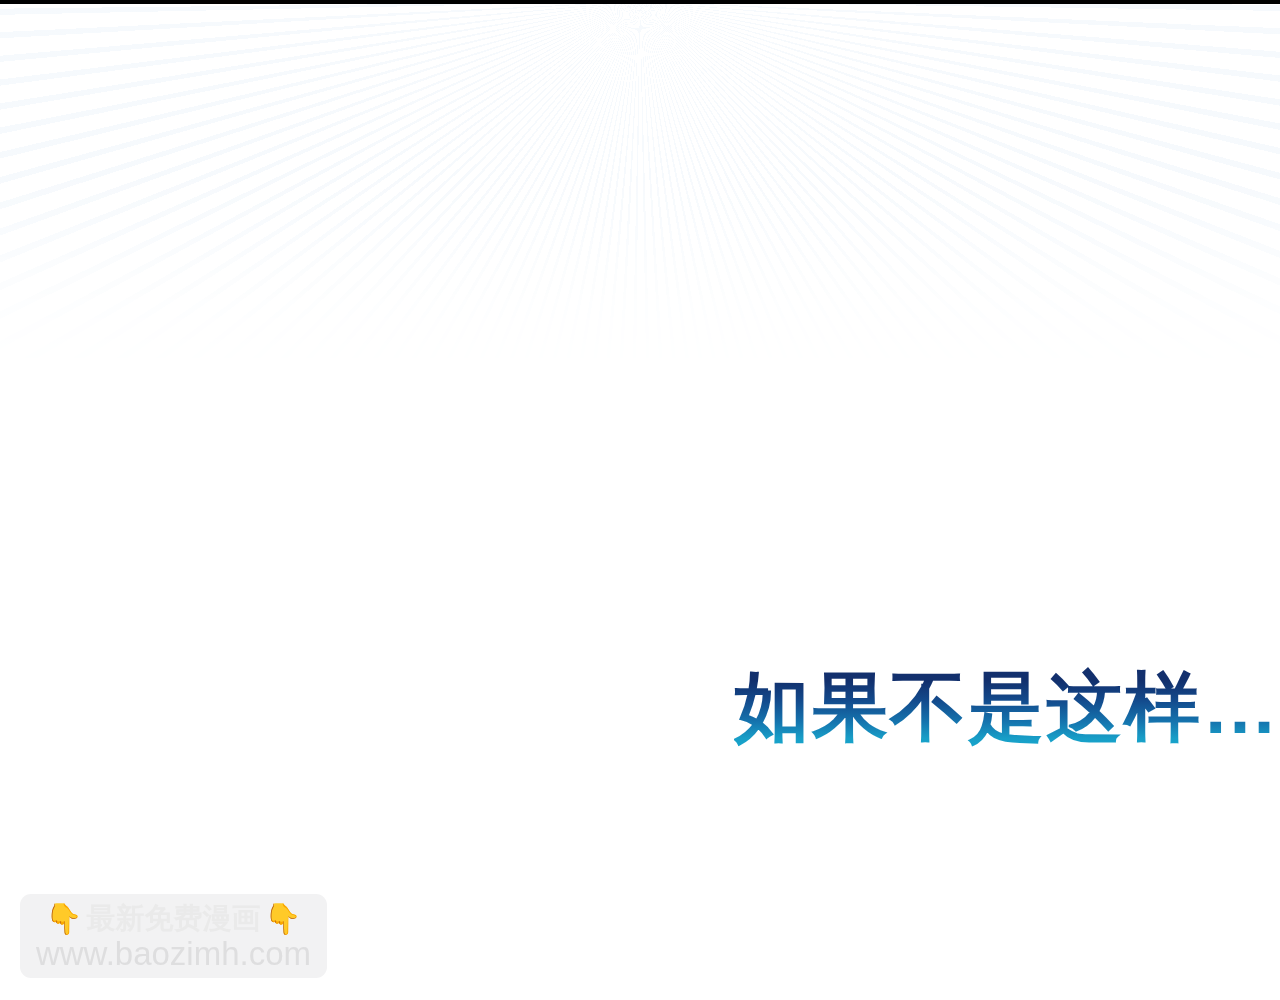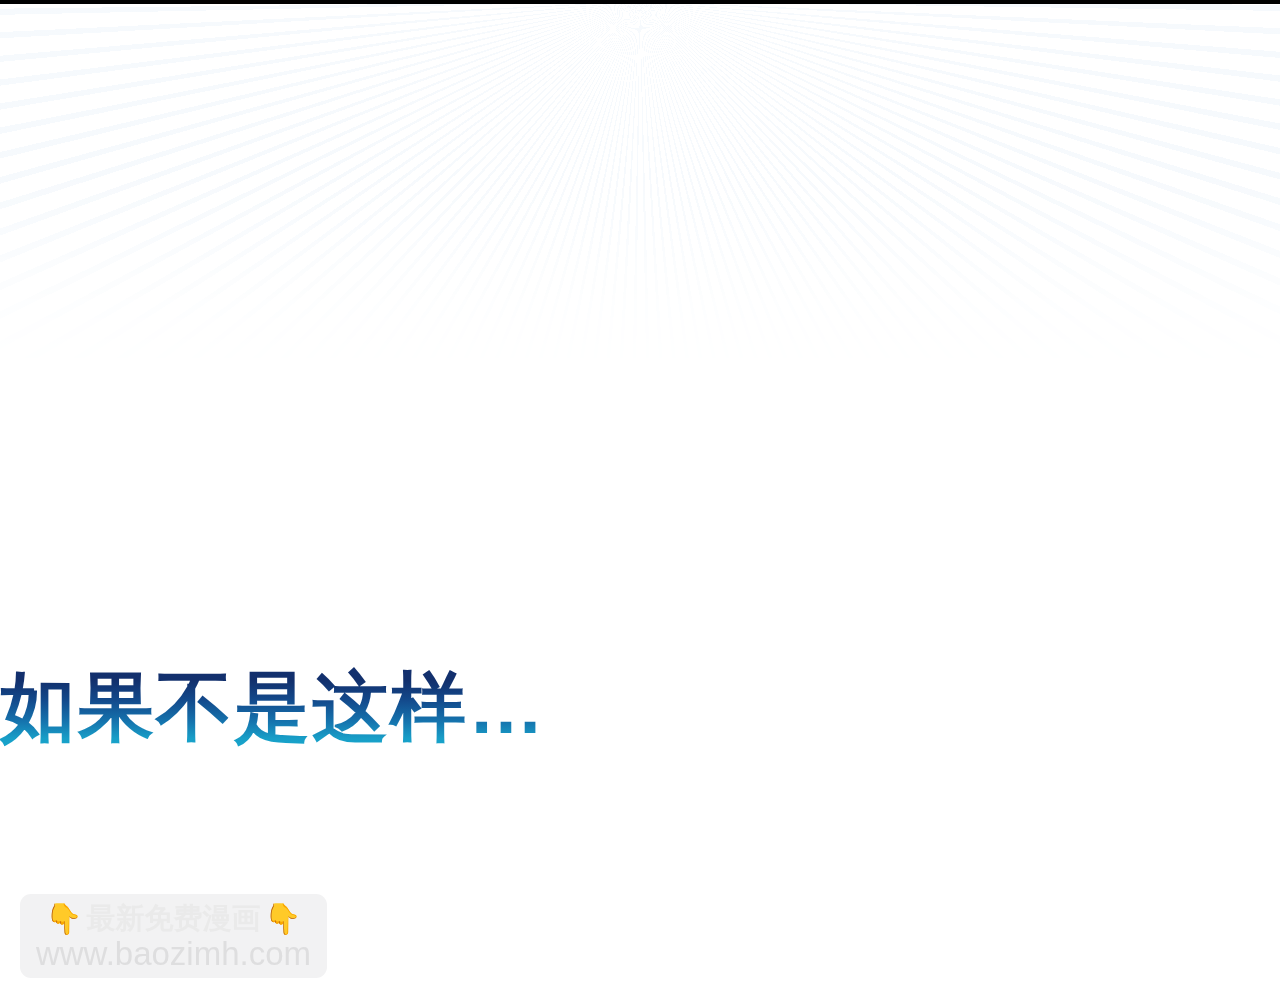--- a/index.html
+++ b/index.html
@@ -109,21 +109,21 @@
     mix-blend-mode: multiply;
     opacity: 0.55;
   }
 
   
   .title-wrap {
     position: absolute;
     left: 0;
     top: 666px;
     width: 1280px;
-    text-align: left;
+    text-align: right;
     z-index: 15;
   }
   .title-text {
     display: inline-block;
     font-family: "Liberation Sans", "DejaVu Sans", sans-serif;
     font-size: 76px;
     font-weight: 700;
     letter-spacing: 2px;
     line-height: 1.08;
     background-image: linear-gradient(to bottom,

